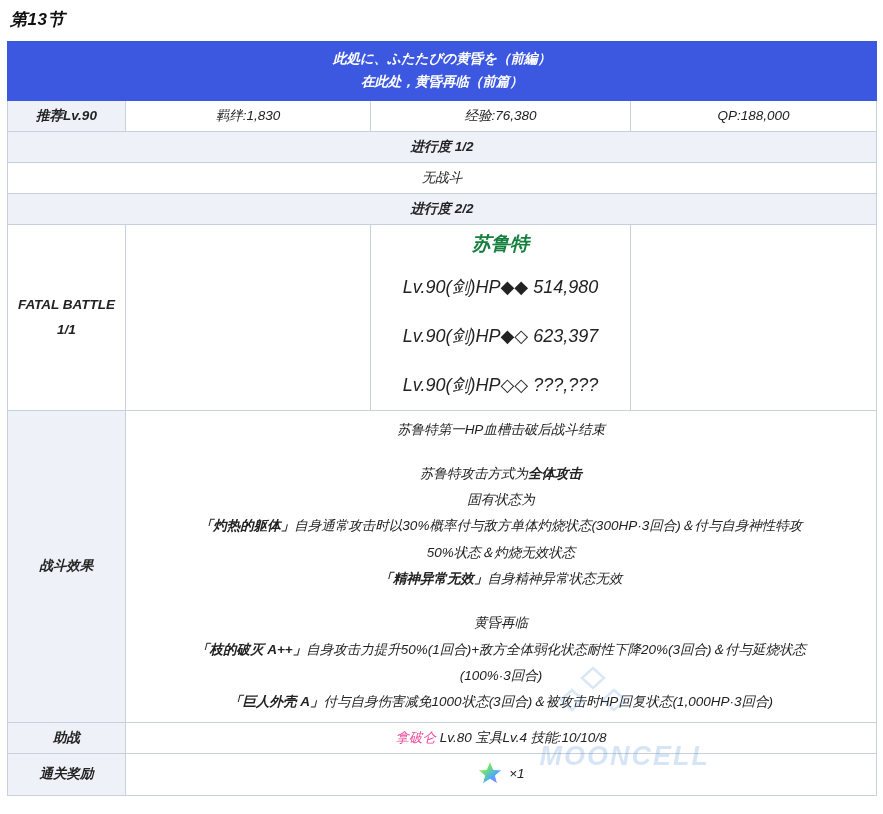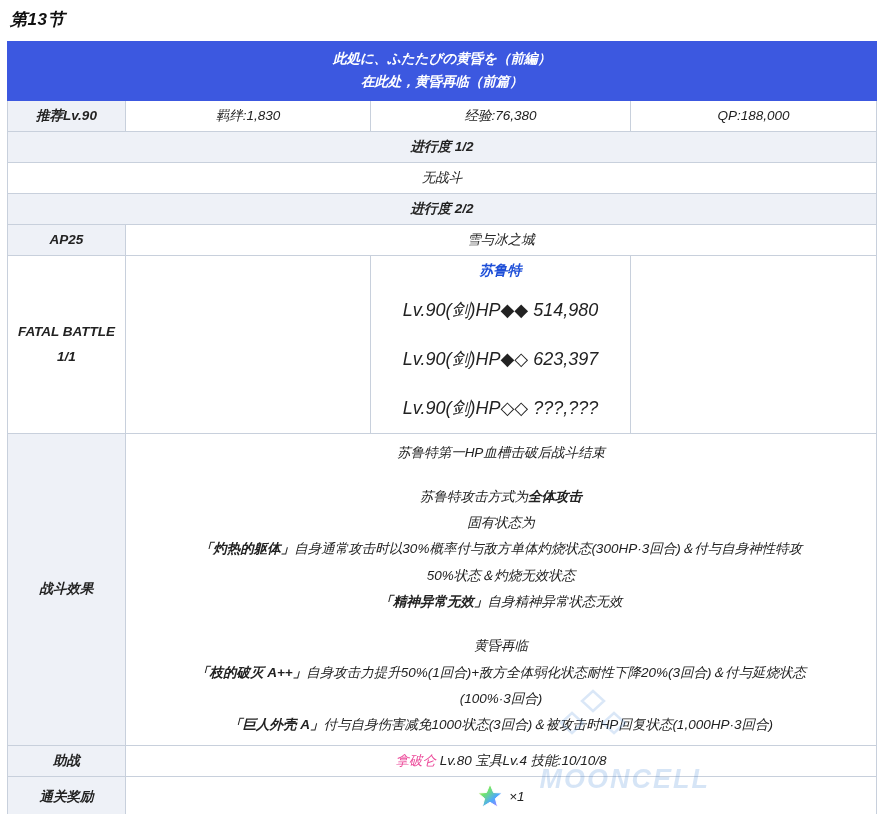--- a/index.html
+++ b/index.html
@@ -68,23 +68,23 @@
     font-size: 14px;
     padding: 7px 4px;
     margin-left: 42px;
   }
   .nobattle td {
     text-align: center;
     padding: 8px 4px;
     font-size: 13.5px;
   }
   .enemy-name {
-    color: #1d4ed8;
-    font-weight: bold;
-    font-size: 14px;
+    color: #15803d;
+    font-weight: bold;
+    font-size: 19px;
     display: block;
     margin-bottom: 6px;
   }
   .enemy-line {
     display: block;
     line-height: 2.05;
     font-size: 18px;
     margin-top: 12px;
   }
   .fatal-label {
@@ -171,24 +171,20 @@
 
 
       <tr class="nobattle">
         <td colspan="4">无战斗</td>
       </tr>
 
       <tr class="progress-row">
         <td colspan="4">进行度 2/2</td>
       </tr>
 
-      <tr>
-        <td class="head-cell">AP25</td>
-        <td class="center" colspan="3">雪与冰之城</td>
-      </tr>
 
       <tr>
         <td class="fatal-label">
           <span>FATAL BATTLE</span><br>
           <span>1/1</span>
         </td>
         <td>&nbsp;</td>
         <td class="center">
           <span class="enemy-name">苏鲁特</span>
           <span class="enemy-line">Lv.90(剑)HP◆◆ 514,980</span>

